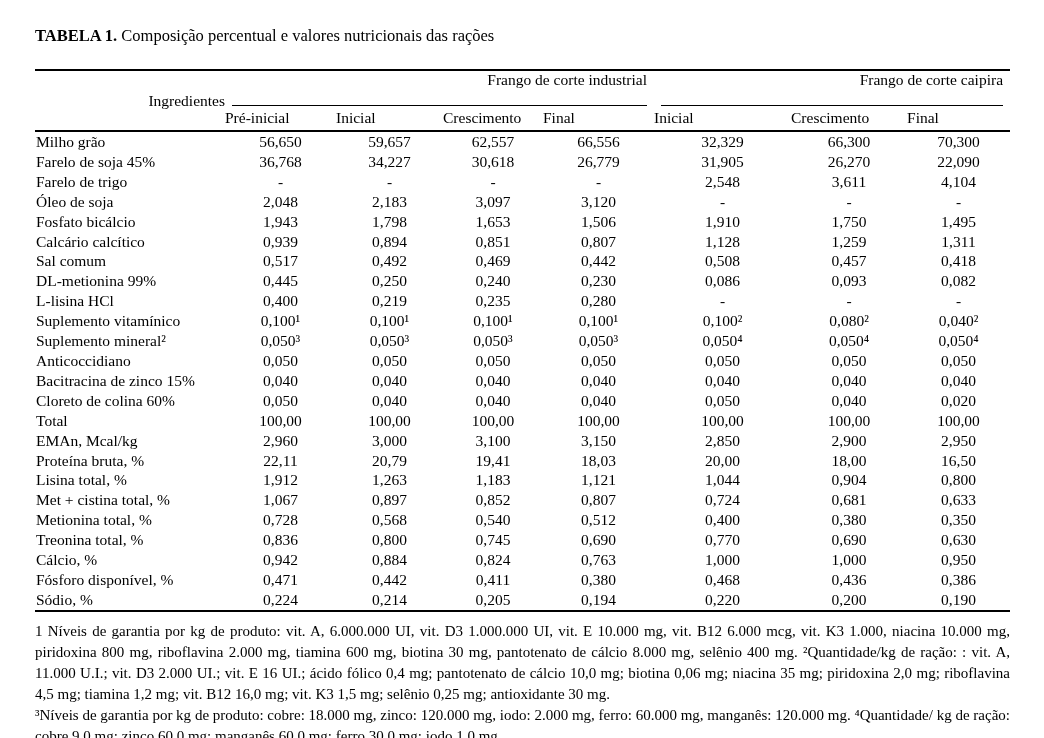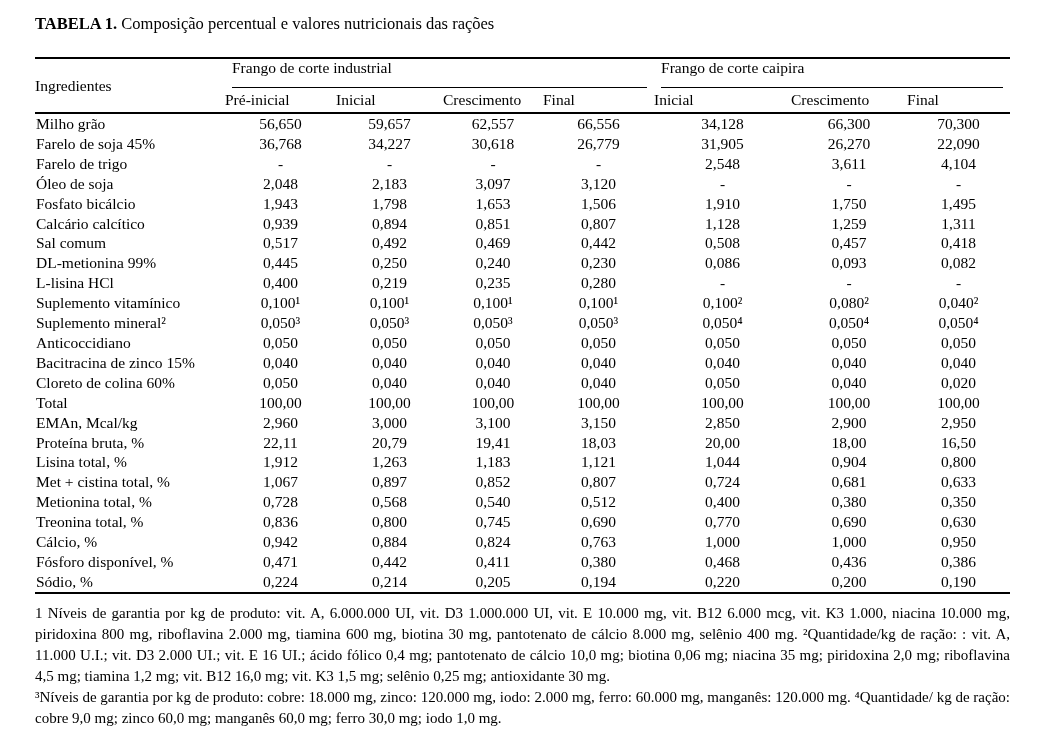--- a/index.html
+++ b/index.html
@@ -3,40 +3,40 @@
 <meta charset="utf-8">
 <style>
   html, body { margin: 0; padding: 0; }
   body {
     width: 1044px; height: 738px;
     background: #ffffff; color: #000000;
     font-family: "Liberation Serif", serif;
     overflow: hidden;
   }
   .page { padding: 14px 34px 0 35px; }
-  .caption { font-size: 16.5px; margin: 0 0 0 0; }
+  .caption { font-size: 16.5px; margin: 12px 0 0 0; }
   .caption .tnum { font-weight: bold; }
   table.nutri {
     border-collapse: collapse; table-layout: fixed;
     width: 975px; margin-top: 23px;
     font-size: 15.5px;
     border-top: 2px solid #000;
     border-bottom: 2px solid #000;
   }
   col.c-label { width: 190px; }
   col.c2 { width: 111px; } col.c3 { width: 107px; }
   col.c4 { width: 100px; } col.c5 { width: 111px; }
   col.c6 { width: 137px; } col.c7 { width: 116px; }
   col.c8 { width: 103px; }
   th, td { font-weight: normal; padding: 0; white-space: nowrap; overflow: hidden; }
-  .ing-th { text-align: left; vertical-align: middle; }
+  .ing-th { text-align: right; vertical-align: middle; }
   .group-th { padding: 0; height: 25px; vertical-align: bottom; }
   .group-line {
     margin: 0 7px; border-bottom: 1.5px solid #000;
-    text-align: left; padding-bottom: 10px;
+    text-align: right; padding-bottom: 16px;
   }
   tr.subheader-row th { border-bottom: 2px solid #000; }
   .ing-th { border-bottom: 2px solid #000; }
   .subcol { height: 24px; text-align: left; vertical-align: middle; }
   tbody td { height: 19.9px; line-height: 19.9px; }
   .row-label { text-align: left; padding-left: 1px; }
   .val { text-align: center; }
   .footnotes { width: 975px; margin-top: 9px; font-size: 15px; line-height: 21px; text-align: justify; }
   .footnotes p { margin: 0; }
 </style>
@@ -83,21 +83,21 @@
         </tr>
     </thead>
     <tbody id="table-body">
 
     <tr>
           <td class="row-label">Milho grão</td>
           <td class="val">56,650</td>
           <td class="val">59,657</td>
           <td class="val">62,557</td>
           <td class="val">66,556</td>
-          <td class="val">34,128</td>
+          <td class="val">32,329</td>
           <td class="val">66,300</td>
           <td class="val">70,300</td>
         </tr>
         <tr>
           <td class="row-label">Farelo de soja 45%</td>
           <td class="val">36,768</td>
           <td class="val">34,227</td>
           <td class="val">30,618</td>
           <td class="val">26,779</td>
           <td class="val">31,905</td>

